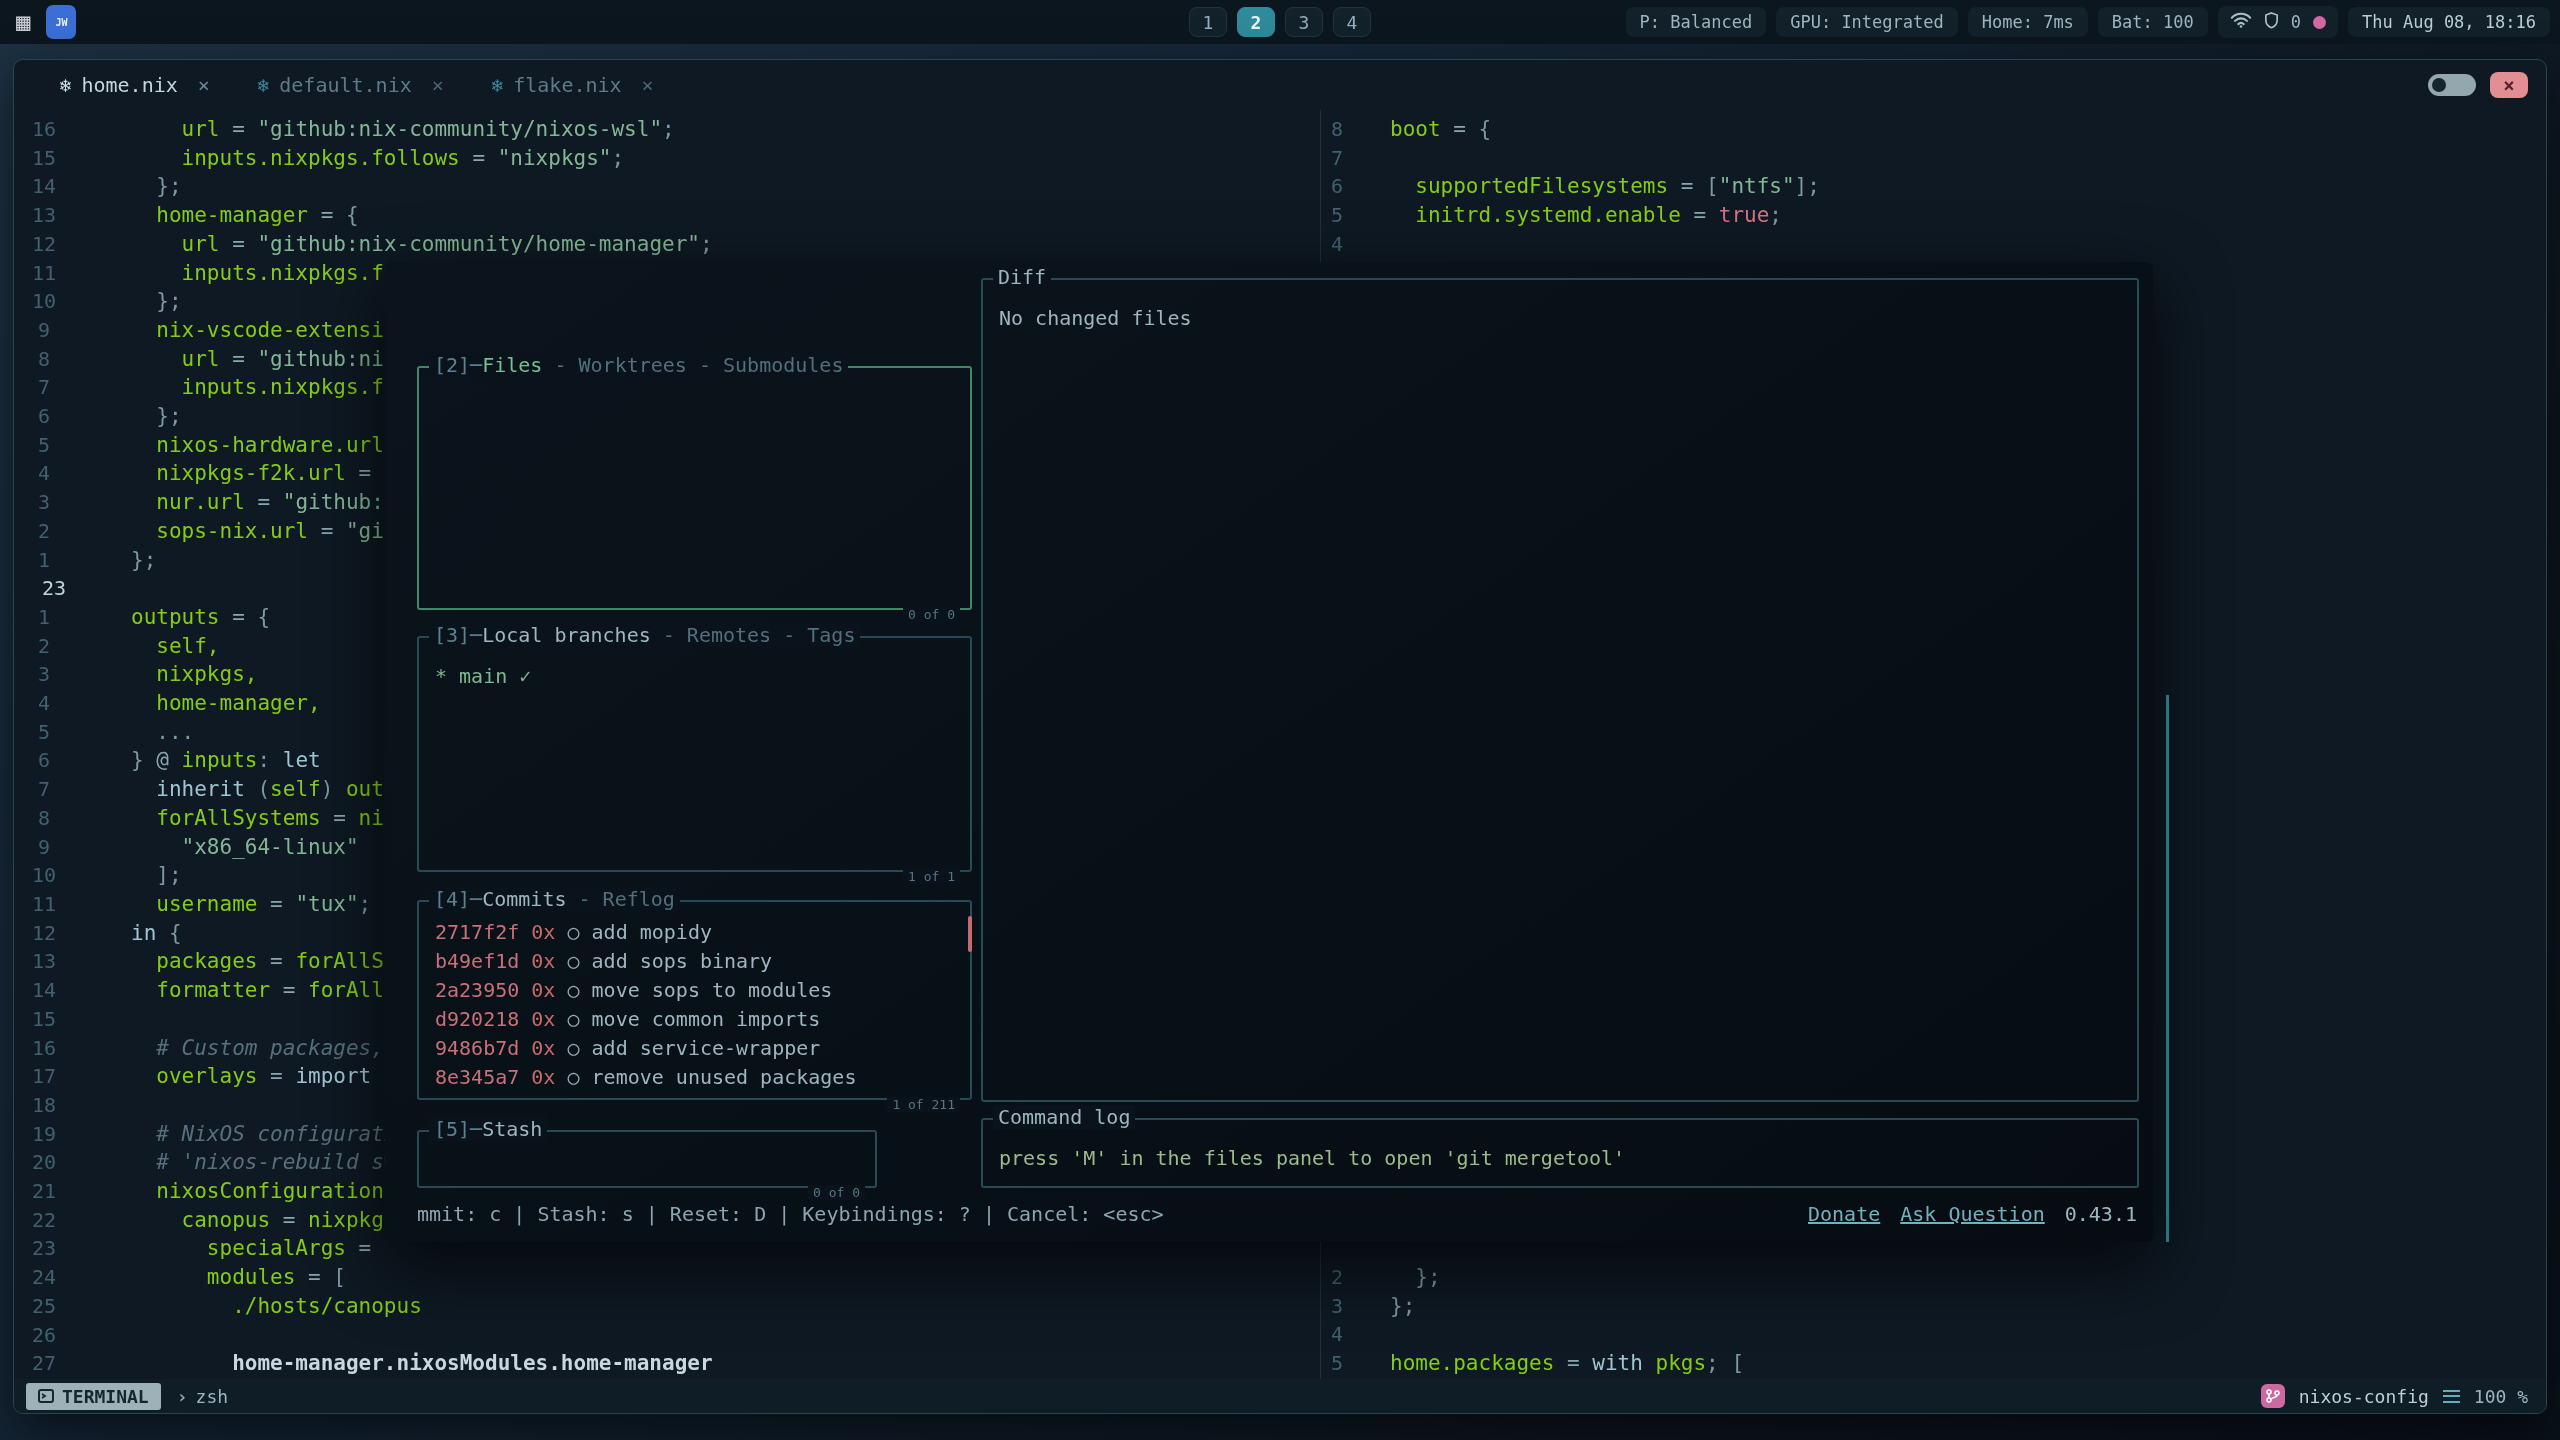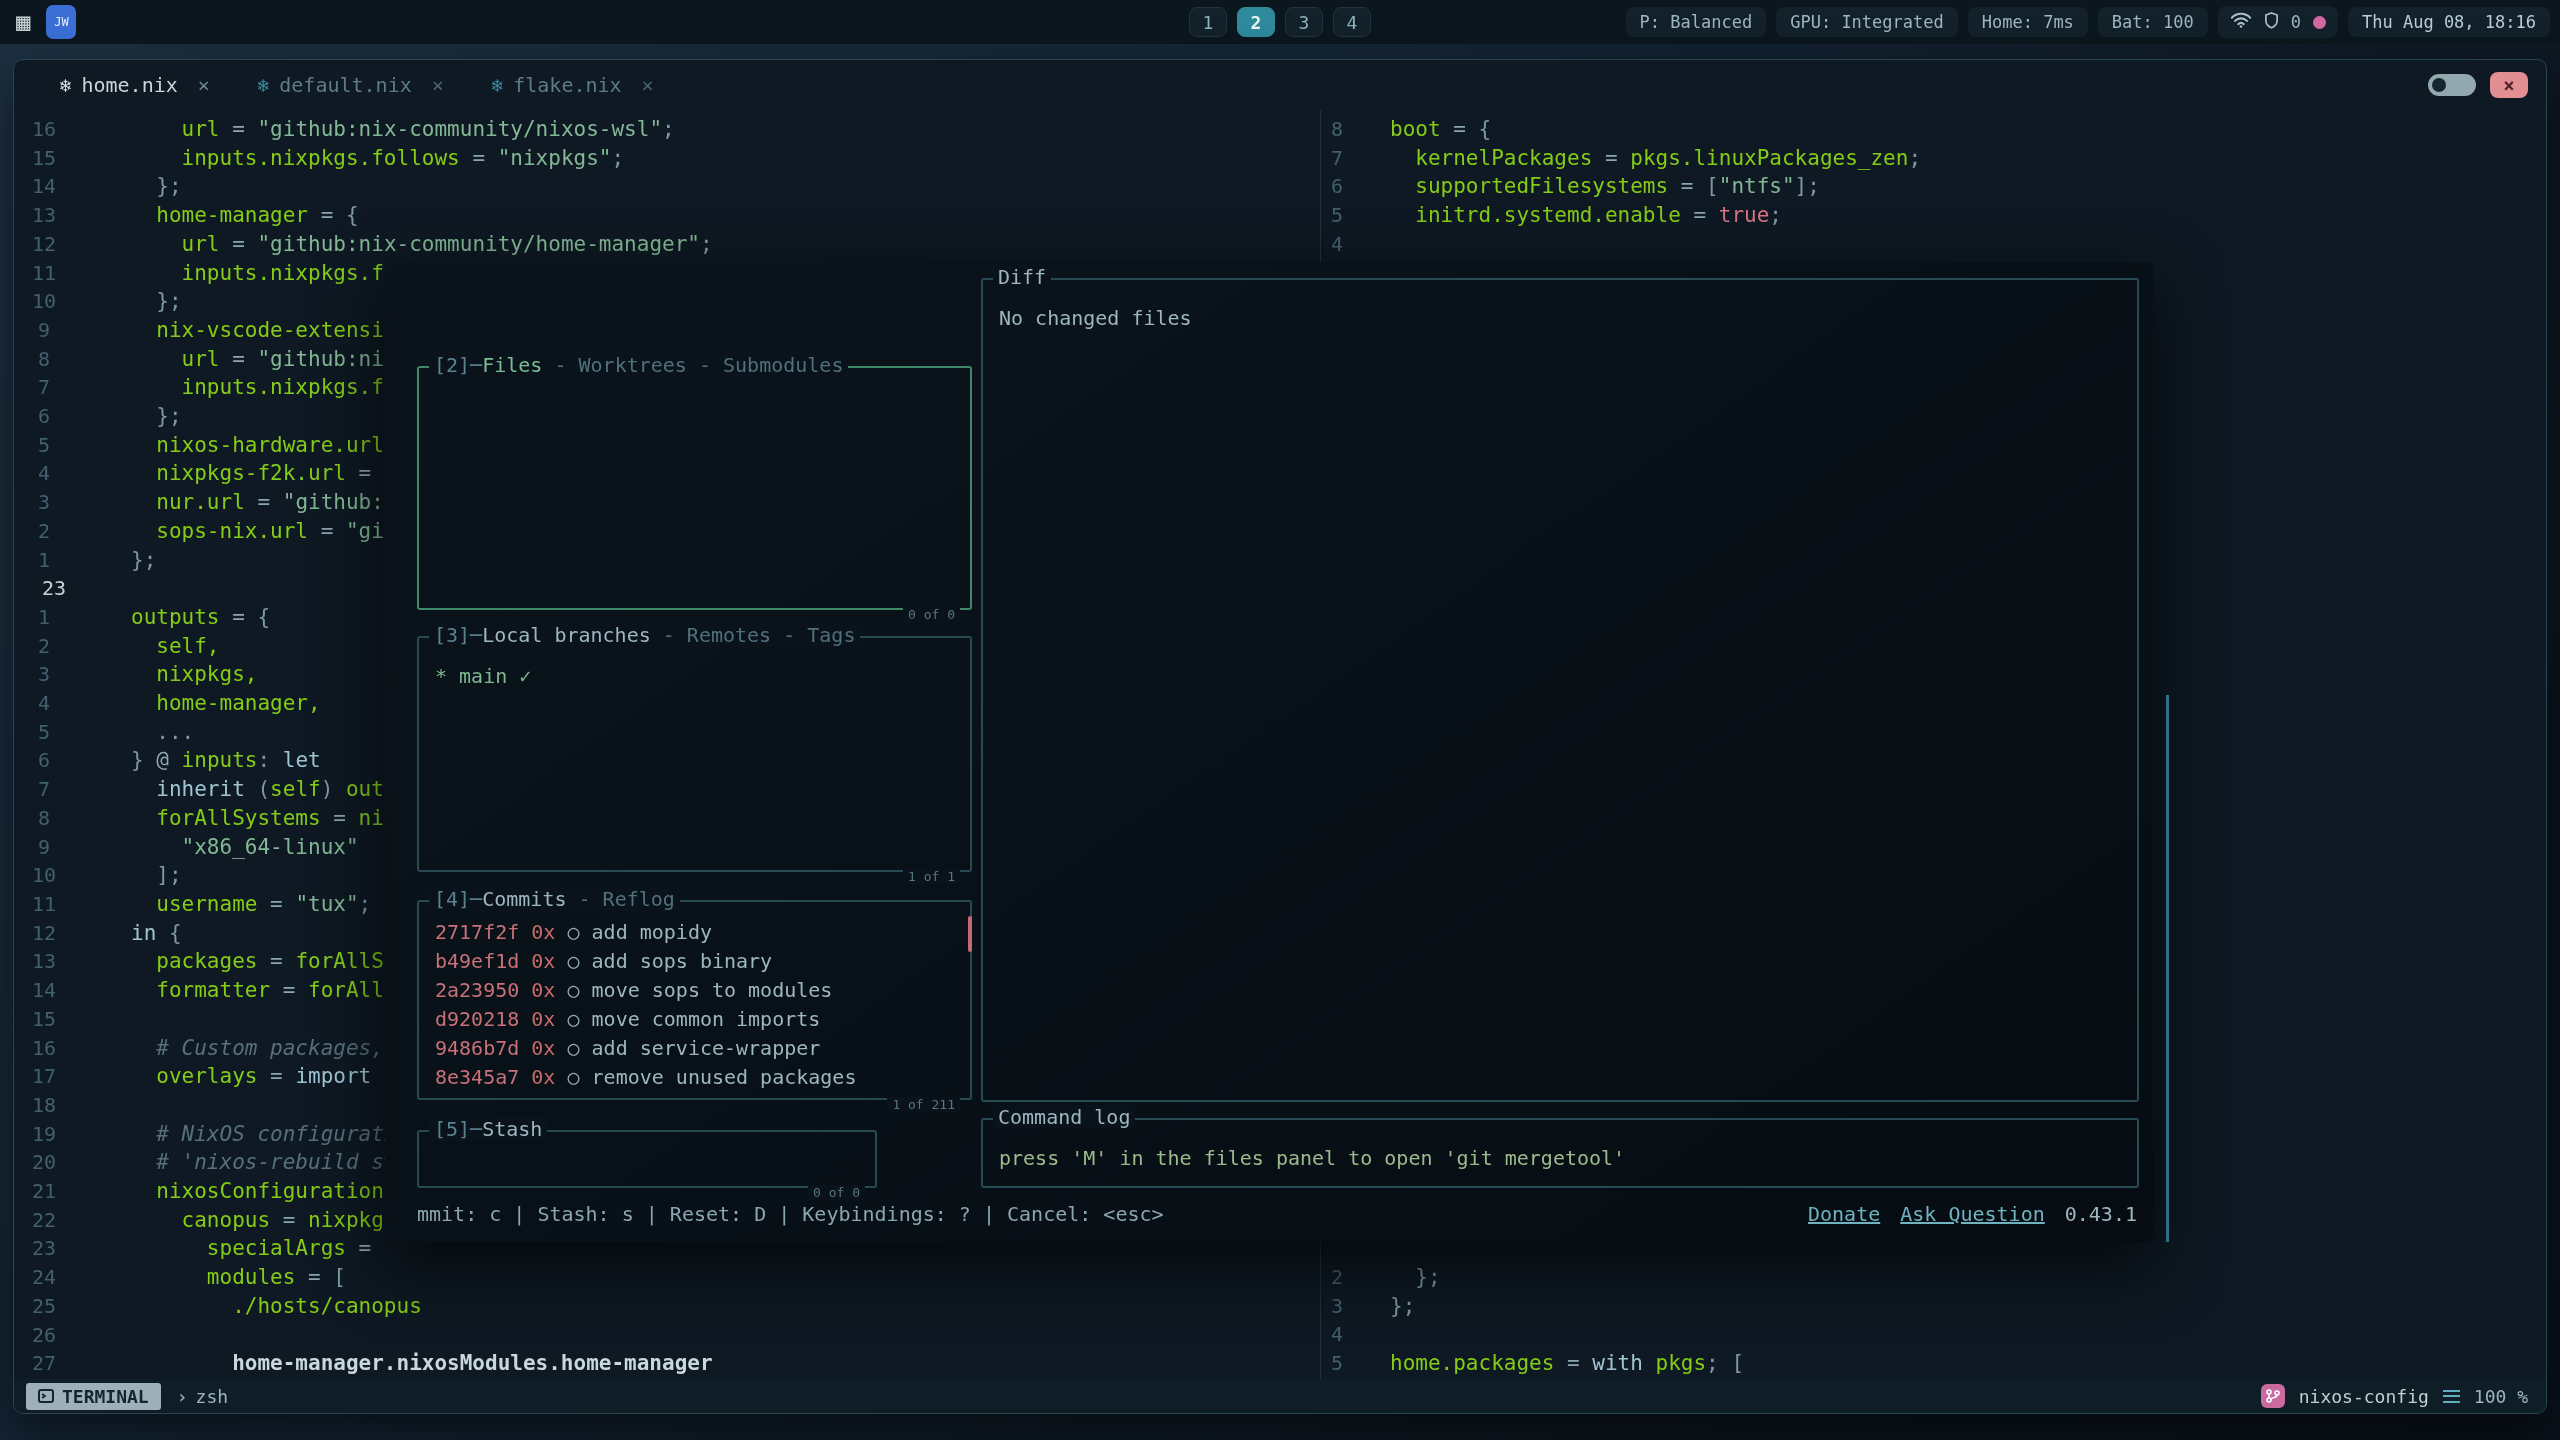--- a/index.html
+++ b/index.html
@@ -10,21 +10,21 @@
   *{margin:0;padding:0;box-sizing:border-box}
   html,body{width:2560px;height:1440px;overflow:hidden}
   body{font-family:"DejaVu Sans Mono",monospace;
        background:linear-gradient(135deg,#1d3142 0%,#142536 35%,#0c151e 75%,#0a111a 100%);}
 
   
   .topbar{position:absolute;left:0;top:0;width:2560px;height:44px;background:var(--bar-bg);
           display:flex;align-items:center;padding:0 10px;gap:10px;font-size:17px;color:var(--fg)}
   .launcher{font-size:24px;color:#c2ccd1;padding:0 6px;cursor:default}
   .app-badge{width:30px;height:34px;border-radius:7px;background:#3b6fd6;color:#eaf2ff;
-             display:flex;align-items:center;justify-content:center;font-size:12px;font-weight:normal}
+             display:flex;align-items:center;justify-content:center;font-size:10px;font-weight:bold}
   .ws-group{position:absolute;left:50%;top:50%;transform:translate(-50%,-50%);display:flex;gap:10px}
   .ws{width:38px;height:30px;border-radius:8px;background:var(--chip-bg);color:#8fb2bc;
       display:flex;align-items:center;justify-content:center;font-size:18px;border:1px solid #203440}
   .ws.active{background:#2f8a9b;color:#e8f4f6;border-color:#2f8a9b;font-weight:bold}
   .bar-right{margin-left:auto;display:flex;align-items:center;gap:10px}
   .chip{background:var(--chip-bg);border-radius:8px;padding:5px 14px;white-space:nowrap}
   .chip.icons{display:flex;align-items:center;gap:12px;padding:5px 12px}
   .pink-dot{width:13px;height:13px;border-radius:50%;background:#d468a4;display:inline-block}
   .clock{color:#b9cdd4}
 
@@ -213,21 +213,21 @@
         <div class="crow"><div class="gut">21</div><div class="src"><span class="tk-id">  nixosConfigurations </span><span class="tk-op">= </span><span class="tk-punc">{</span></div></div>
         <div class="crow"><div class="gut">22</div><div class="src"><span class="tk-id">    canopus </span><span class="tk-op">= </span><span class="tk-id">nixpkgs.lib.nixosSystem </span><span class="tk-punc">{</span></div></div>
         <div class="crow"><div class="gut">23</div><div class="src"><span class="tk-id">      specialArgs </span><span class="tk-op">=</span></div></div>
         <div class="crow"><div class="gut">24</div><div class="src"><span class="tk-id">      modules </span><span class="tk-op">= </span><span class="tk-punc">[</span></div></div>
         <div class="crow"><div class="gut">25</div><div class="src"><span class="tk-id">        ./hosts/canopus</span></div></div>
         <div class="crow"><div class="gut">26</div><div class="src"></div></div>
         <div class="crow"><div class="gut">27</div><div class="src"><span class="tk-bright">        home-manager.nixosModules.home-manager</span></div></div>
       </div>
     <div class="pane pane-right" id="right-code">
         <div class="crow"><div class="gut">8</div><div class="src"><span class="tk-id">boot </span><span class="tk-op">= </span><span class="tk-punc">{</span></div></div>
-        <div class="crow"><div class="gut">7</div><div class="src"><span class="tk-id">  kernelPackages </span><span class="tk-op">= </span><span class="tk-id">pkgs.linuxPackages_zen</span><span class="tk-punc">;</span></div></div>
+        <div class="crow"><div class="gut">7</div></div>
         <div class="crow"><div class="gut">6</div><div class="src"><span class="tk-id">  supportedFilesystems </span><span class="tk-op">= </span><span class="tk-punc">[</span><span class="tk-str">"ntfs"</span><span class="tk-punc">];</span></div></div>
         <div class="crow"><div class="gut">5</div><div class="src"><span class="tk-id">  initrd.systemd.enable </span><span class="tk-op">= </span><span class="tk-bool">true</span><span class="tk-punc">;</span></div></div>
         <div class="crow"><div class="gut">4</div><div class="src"></div></div>
         <div style="height: 1004.5px;"></div>
         <div class="crow"><div class="gut">2</div><div class="src"><span class="tk-punc">  };</span></div></div>
         <div class="crow"><div class="gut">3</div><div class="src"><span class="tk-punc">};</span></div></div>
         <div class="crow"><div class="gut">4</div><div class="src"></div></div>
         <div class="crow"><div class="gut">5</div><div class="src"><span class="tk-id">home.packages </span><span class="tk-op">= </span><span class="tk-kw">with </span><span class="tk-id">pkgs</span><span class="tk-punc">; [</span></div></div>
       </div>
   </div>

